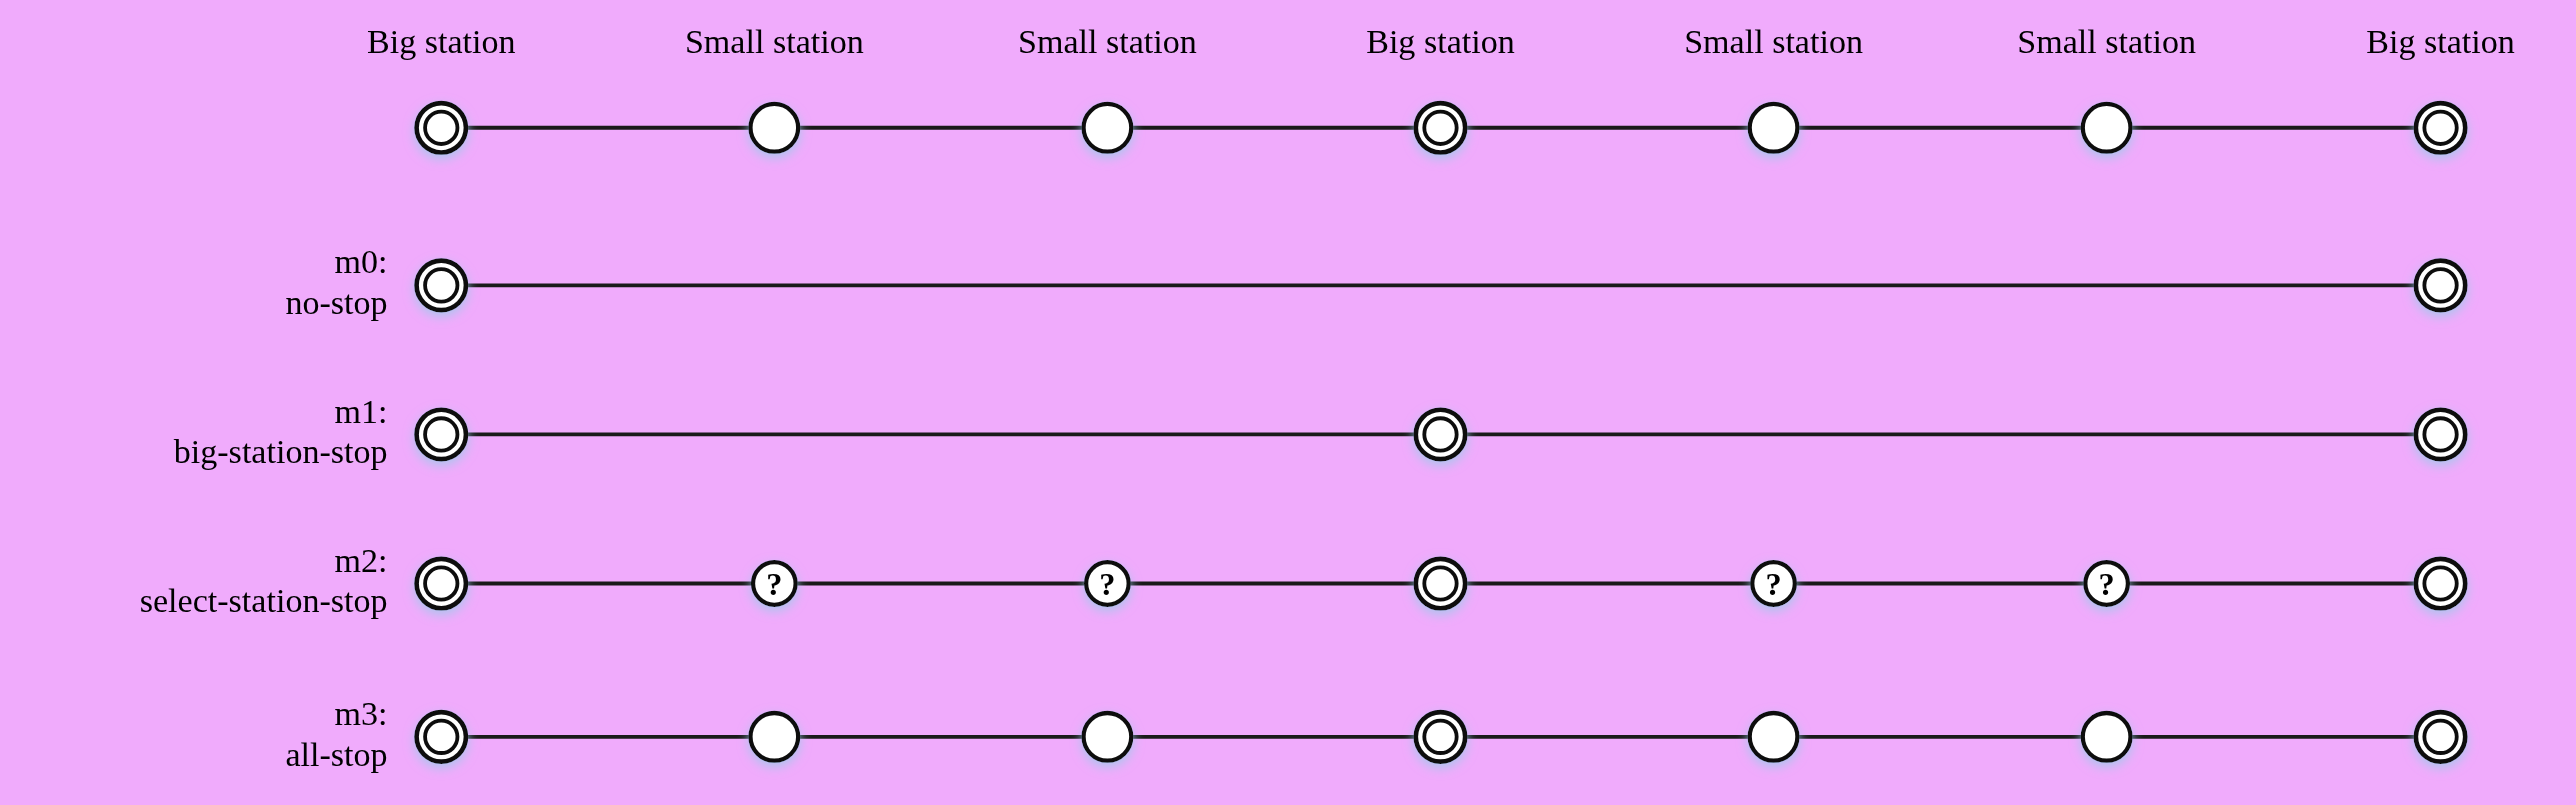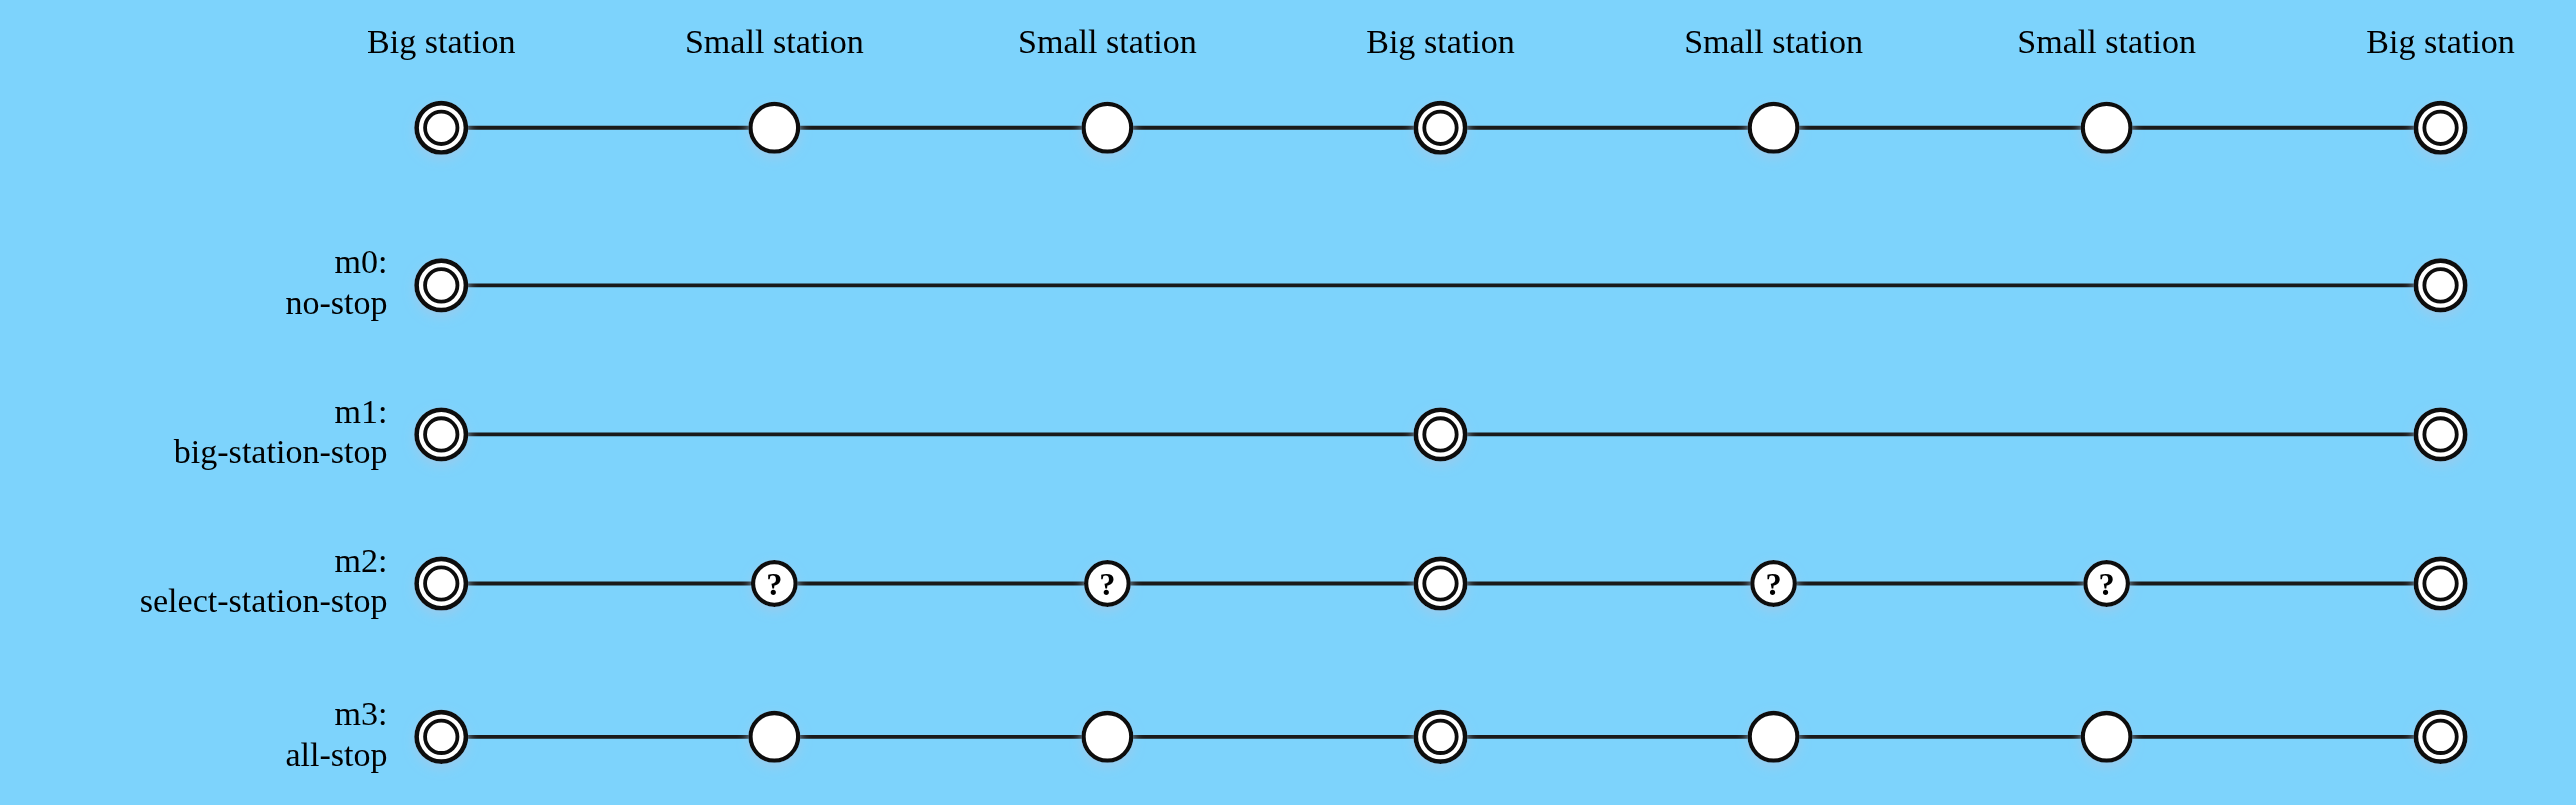--- a/index.html
+++ b/index.html
@@ -5,21 +5,21 @@
 <style>
   html, body {
     margin: 0;
     padding: 0;
     background: #ffffff;
   }
   #stage {
     position: relative;
     width: 2576px;
     height: 805px;
-    background: #7dd3fc;
+    background: #f0abfc;
     font-family: "Liberation Serif", "DejaVu Serif", serif;
     overflow: hidden;
   }
   #diagram-svg {
     position: absolute;
     left: 0;
     top: 0;
     width: 2576px;
     height: 805px;
     display: block;

